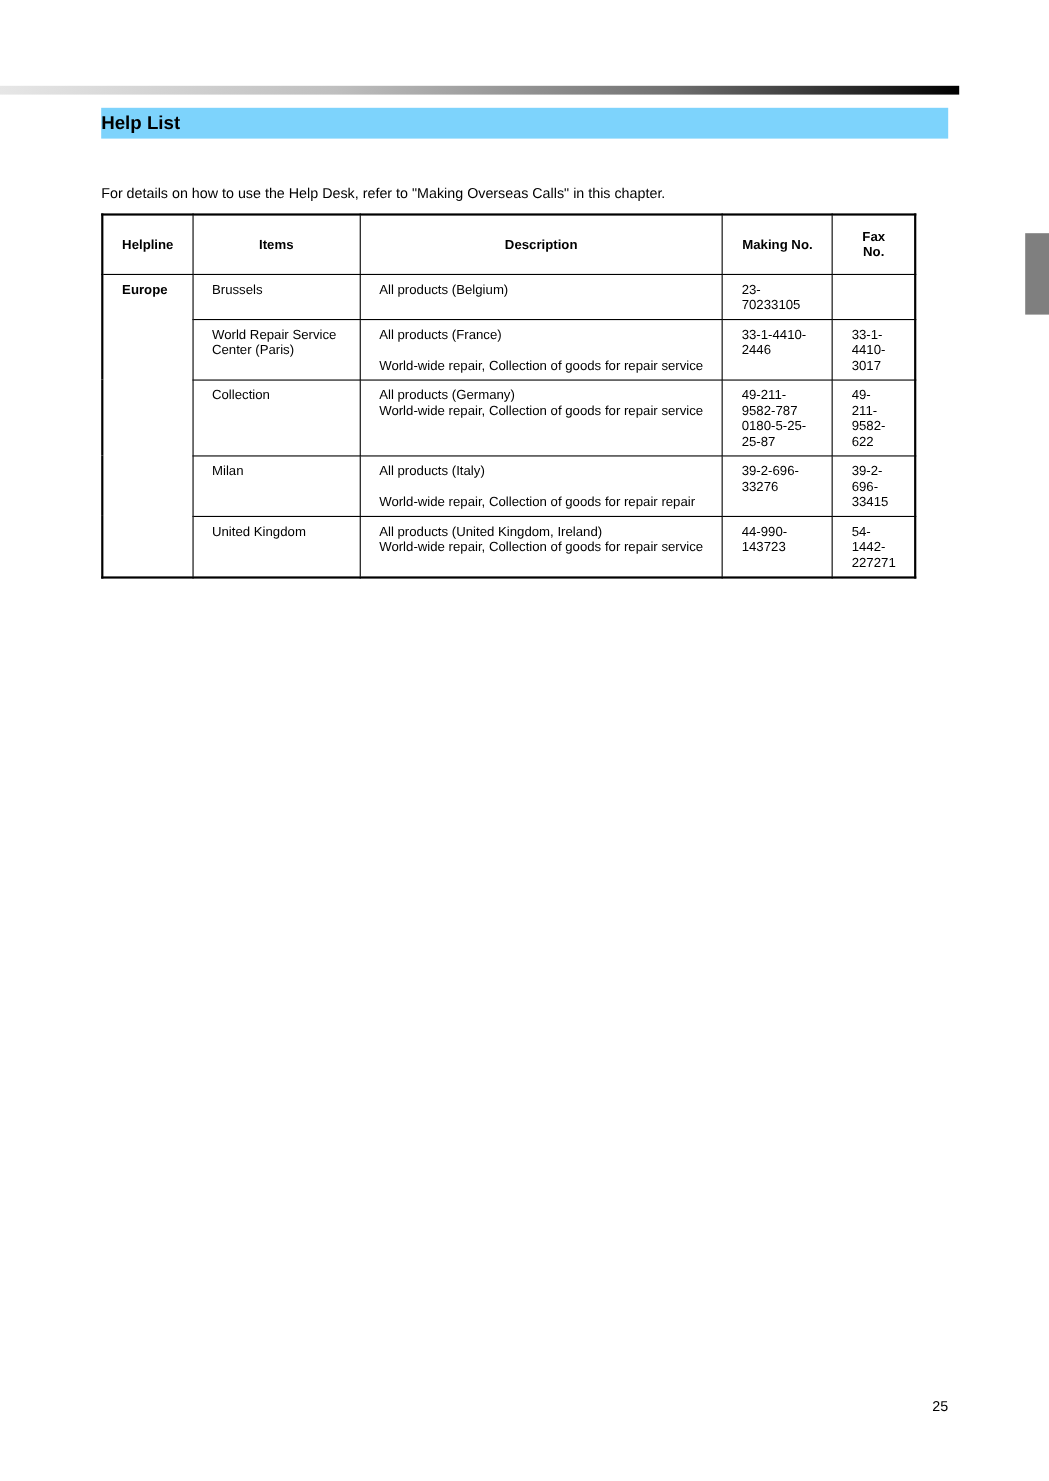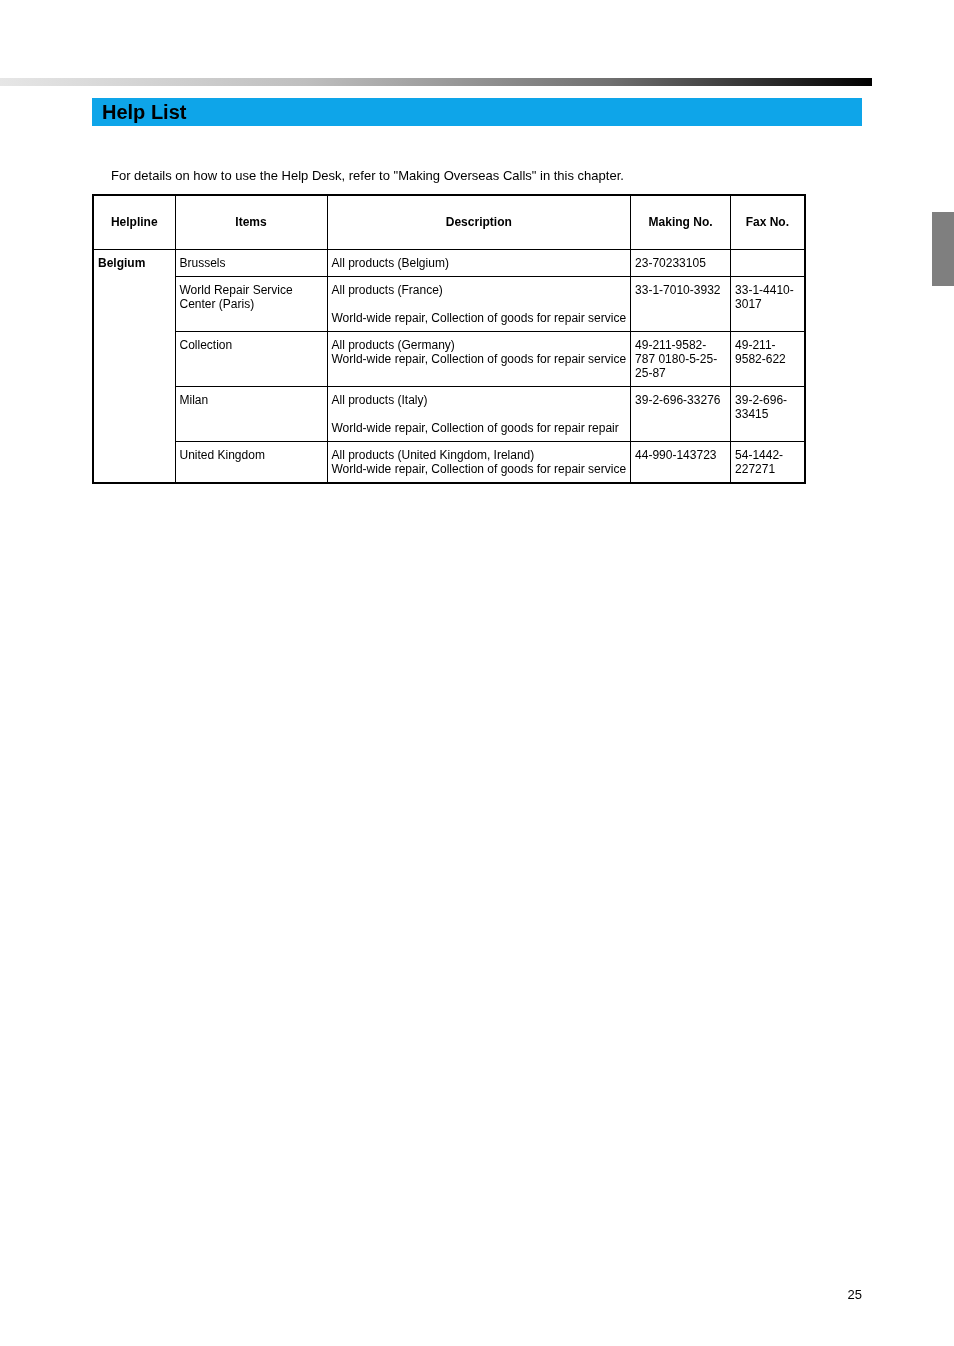--- a/index.html
+++ b/index.html
@@ -26,71 +26,69 @@
     background: #7f7f7f;
   }
 
   
   .section-bar {
     position: absolute;
     top: 98px;
     left: 92px;
     right: 92px;
     height: 28px;
-    background: #0ea5e9;
+    background: #7dd3fc;
     display: flex;
     align-items: center;
-    padding-left: 10px;
-    font-size: 20px;
+    font-size: 17px;
     font-weight: bold;
   }
 
   
   .note {
     position: absolute;
     top: 168px;
     left: 92px;
     font-size: 13px;
-    margin-left: 19px;
   }
 
   
   .tbl {
     position: absolute;
     top: 194px;
     left: 92px;
     right: 92px;
     border-collapse: collapse;
     font-size: 12px;
     border: 2px solid #000;
   }
   .tbl th, .tbl td {
     border: 1px solid #000;
-    padding: 6px 4px;
+    padding: 6px 17px;
     vertical-align: top;
     text-align: left;
   }
   .tbl thead th {
     font-weight: bold;
     text-align: center;
     vertical-align: middle;
     height: 54px;
   }
   .tbl .col-helpline { width: 82px; }
   .tbl .col-item { width: 152px; }
   .tbl .col-desc { width: auto; }
   .tbl .col-phone { width: 100px; text-align: center; }
   .tbl .col-fax { width: 74px; text-align: center; }
 
   .tbl td.helpline-cell { font-weight: bold; vertical-align: top; }
   .tbl td.phone { text-align: left; vertical-align: top; }
   .tbl td.fax { text-align: left; vertical-align: top; }
   .pagenum {
     position: absolute;
-    bottom: 44px;
+    bottom: 60px;
     right: 92px;
     font-size: 13px;
     margin-top: 16px;
   }
 </style>
 </head>
 <body>
 
 <div class="page">
 
@@ -116,32 +114,32 @@
       <tr>
         <th>Helpline</th>
         <th>Items</th>
         <th>Description</th>
         <th>Making No.</th>
         <th>Fax No.</th>
       </tr>
     </thead>
     <tbody>
       <tr>
-        <td class="helpline-cell" rowspan="5">Belgium</td>
+        <td class="helpline-cell" rowspan="5">Europe</td>
         <td>Brussels</td>
         <td>All products (Belgium)</td>
         <td class="phone">23-70233105</td>
         <td class="fax"></td>
       </tr>
       <tr>
         <td>World Repair Service Center (Paris)</td>
         <td style="white-space:pre-line">All products (France)
 
 World-wide repair, Collection of goods for repair service</td>
-        <td class="phone">33-1-7010-3932</td>
+        <td class="phone">33-1-4410-2446</td>
         <td class="fax">33-1-4410-3017</td>
       </tr>
       <tr>
         <td>Collection</td>
         <td style="white-space:pre-line">All products (Germany)
 World-wide repair, Collection of goods for repair service</td>
         <td class="phone" style="white-space:pre-line">49-211-9582-787 0180-5-25-25-87</td>
         <td class="fax">49-211-9582-622</td>
       </tr>
       <tr>

